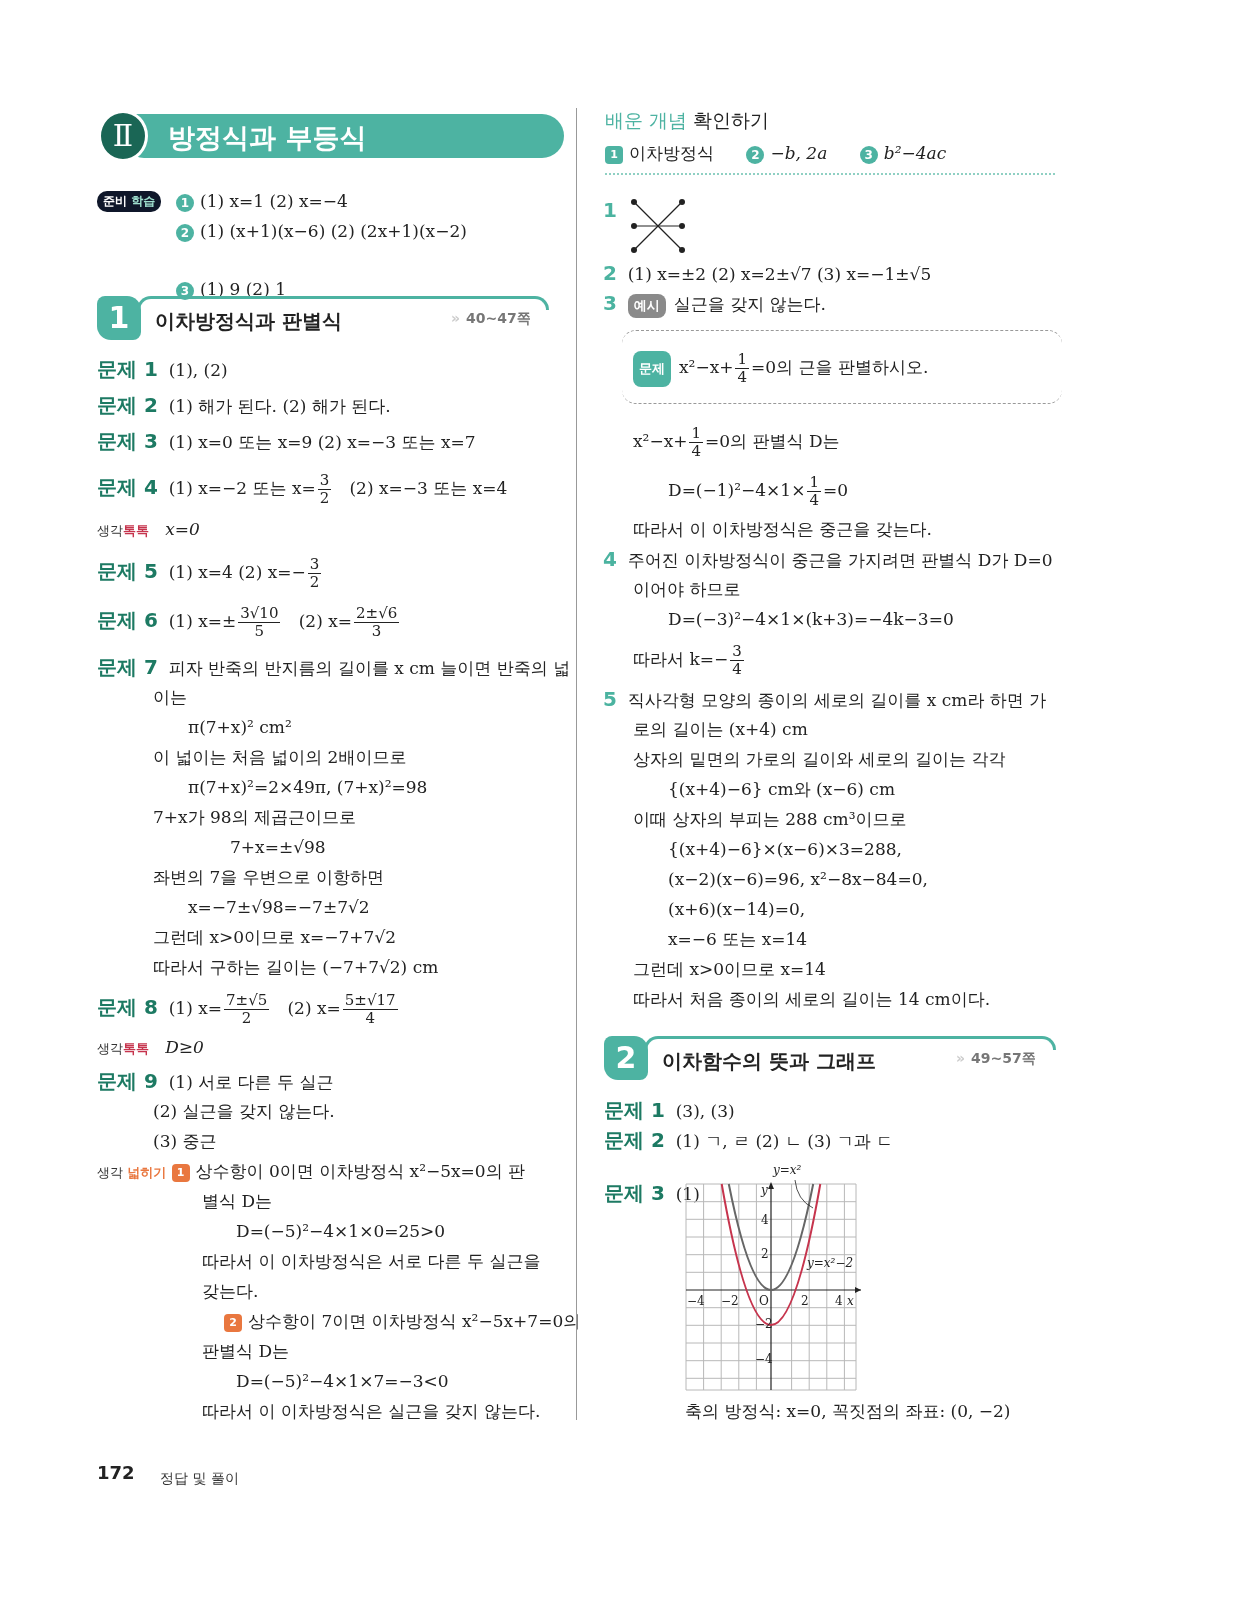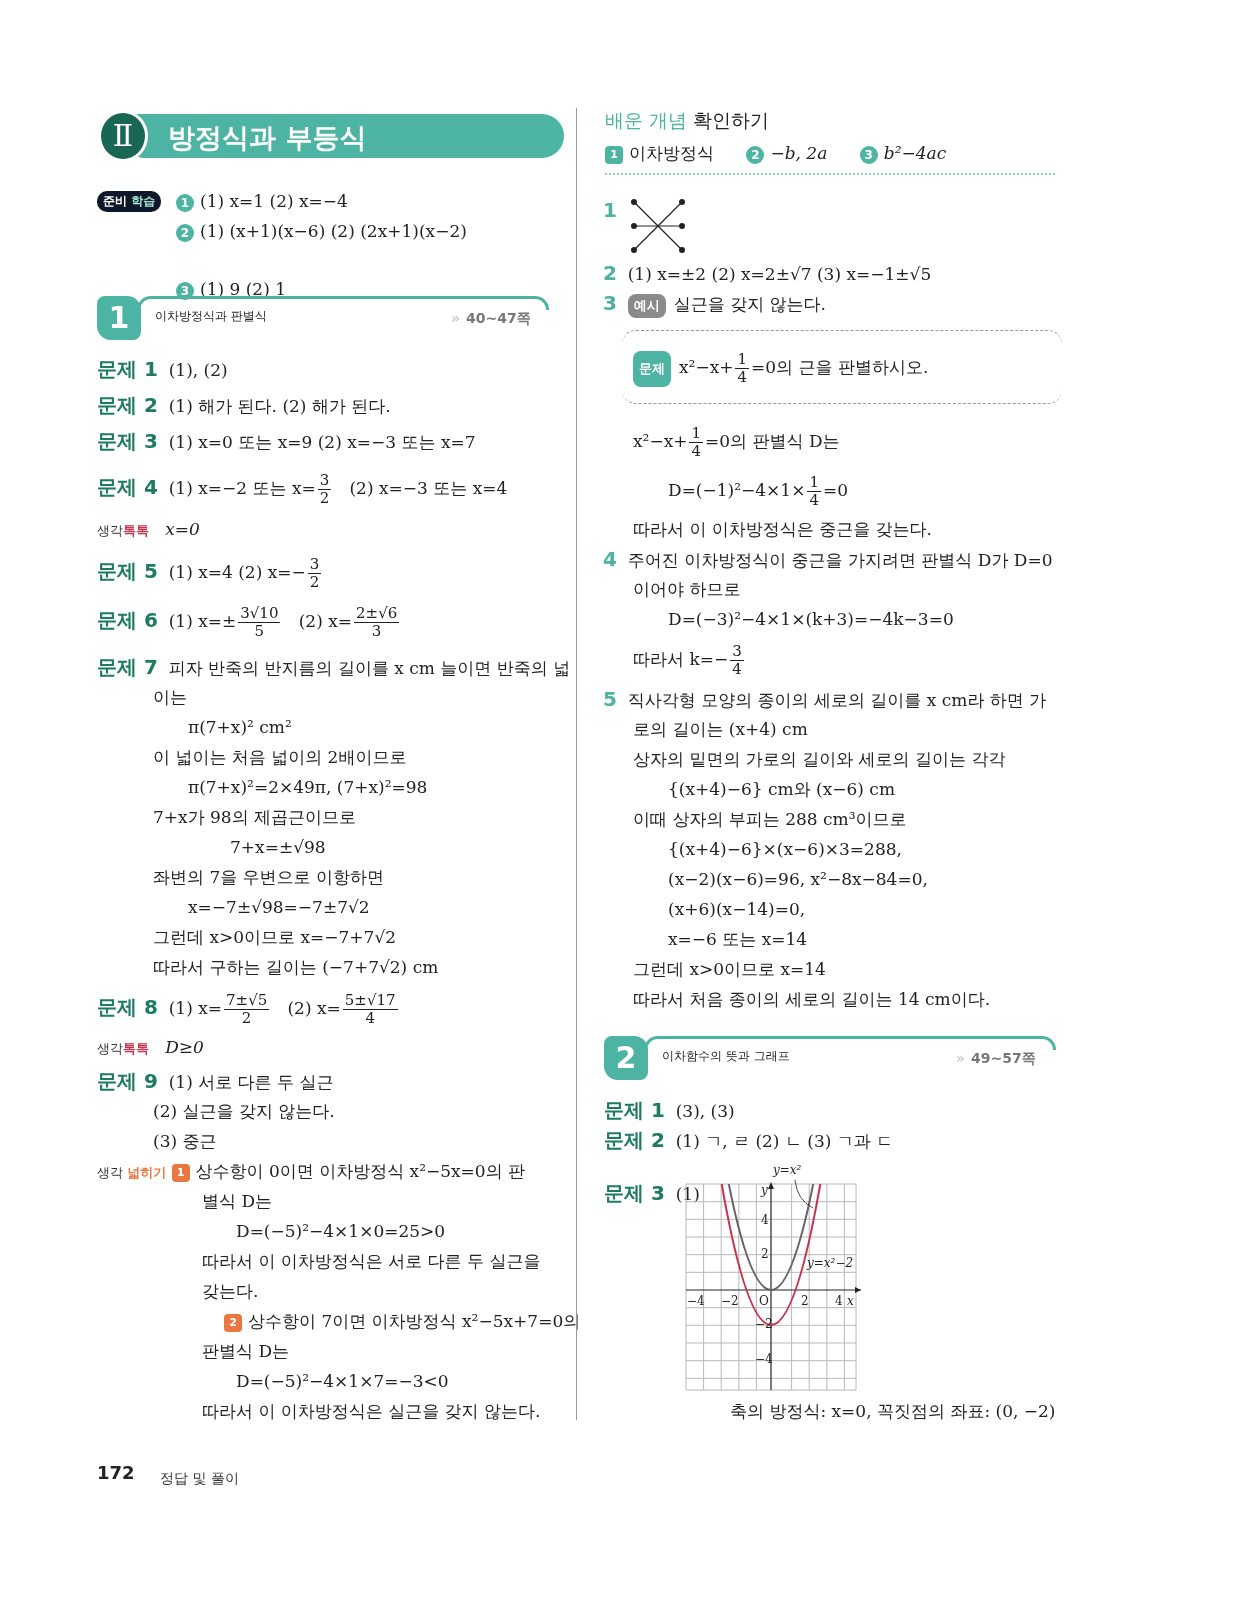--- a/index.html
+++ b/index.html
@@ -18,21 +18,21 @@
   #chapter-title { position: absolute; left: 70px; top: 10px; color: #fff; font-size: 27px; font-weight: bold; font-family: "DejaVu Sans", sans-serif; }
   .pill { display: inline-block; background: #0f172a; color: #fff; border-radius: 10px; font-family: "DejaVu Sans", sans-serif; font-weight: bold; font-size: 12px; padding: 2px 6px; }
   .pill .hl { color: #9fe0cf; }
   .circ { display: inline-block; width: 18px; height: 18px; border-radius: 50%; background: #4db3a2; color: #fff; font-size: 12px; text-align: center; line-height: 18px; font-family: "DejaVu Sans", sans-serif; font-weight: bold; margin-right: 6px; vertical-align: middle; }
   .diam { display: inline-block; width: 18px; height: 18px; background: #4db3a2; color: #fff; font-size: 11px; text-align: center; line-height: 18px; font-family: "DejaVu Sans", sans-serif; font-weight: bold; margin-right: 6px; vertical-align: middle; transform: rotate(0deg); border-radius: 4px; }
   .diam.orange { background: #e9773f; }
   
   .section-header { position: absolute; height: 48px; }
   .section-box { position: absolute; left: 0; top: 0; width: 44px; height: 44px; background: #4db3a2; border-radius: 8px 14px 8px 14px; color: #fff; font-family: "DejaVu Sans", sans-serif; font-weight: bold; font-size: 30px; text-align: center; line-height: 44px; }
   .section-line { position: absolute; left: 40px; top: 0; height: 14px; border-top: 3px solid #4db3a2; border-left: 3px solid #4db3a2; border-right: 3px solid #4db3a2; border-radius: 14px 14px 0 0; }
-  .section-title { position: absolute; left: 58px; top: 12px; font-family: "DejaVu Sans", sans-serif; font-weight: normal; font-size: 12px; color: #222; }
+  .section-title { position: absolute; left: 58px; top: 12px; font-family: "DejaVu Sans", sans-serif; font-weight: bold; font-size: 20px; color: #222; }
   .section-pages { position: absolute; top: 14px; font-family: "DejaVu Sans", sans-serif; font-weight: bold; font-size: 14px; color: #777; }
   .section-pages .chev { color: #ccc; margin-right: 6px; }
   .think { font-family: "DejaVu Sans", sans-serif; font-size: 13px; color: #333; }
   .think .red { color: #c6344d; font-weight: bold; }
   .think .orange { color: #e9773f; font-weight: bold; }
   #col-divider { left: 576px; top: 108px; width: 1px; height: 1312px; background: #999; }
   #review-title { left: 605px; top: 108px; font-family: "DejaVu Sans", sans-serif; font-size: 19px; }
   #review-title .teal { color: #4db3a2; }
   #dotted-rule { left: 605px; top: 173px; width: 450px; border-top: 2px dotted #8fd0c3; }
   #problem-box { left: 622px; top: 330px; width: 440px; height: 74px; border-top: 1.5px dashed #999; border-bottom: 1.5px dashed #999; border-radius: 14px; }
@@ -233,16 +233,16 @@
     <text x="70" y="203">−4</text>
     <text x="2" y="145">−4</text>
     <text x="36" y="145">−2</text>
     <text x="74" y="145">O</text>
     <text x="116" y="145">2</text>
     <text x="150" y="145">4</text>
     <text x="162" y="145" font-style="italic">x</text>
     <text x="122" y="107" font-style="italic">y=x²−2</text>
   </g>
 </svg>
-<div class="line" style="left:685px;top:1400px;margin-left:45px;">축의 방정식: x=0,    꼭짓점의 좌표: (0, −2)</div>
+<div class="line" style="left:685px;top:1400px;">축의 방정식: x=0,    꼭짓점의 좌표: (0, −2)</div>
 
 <div id="page-num" class="abs">172</div>
 <div id="page-label" class="abs">정답 및 풀이</div>
 
 </body></html>

